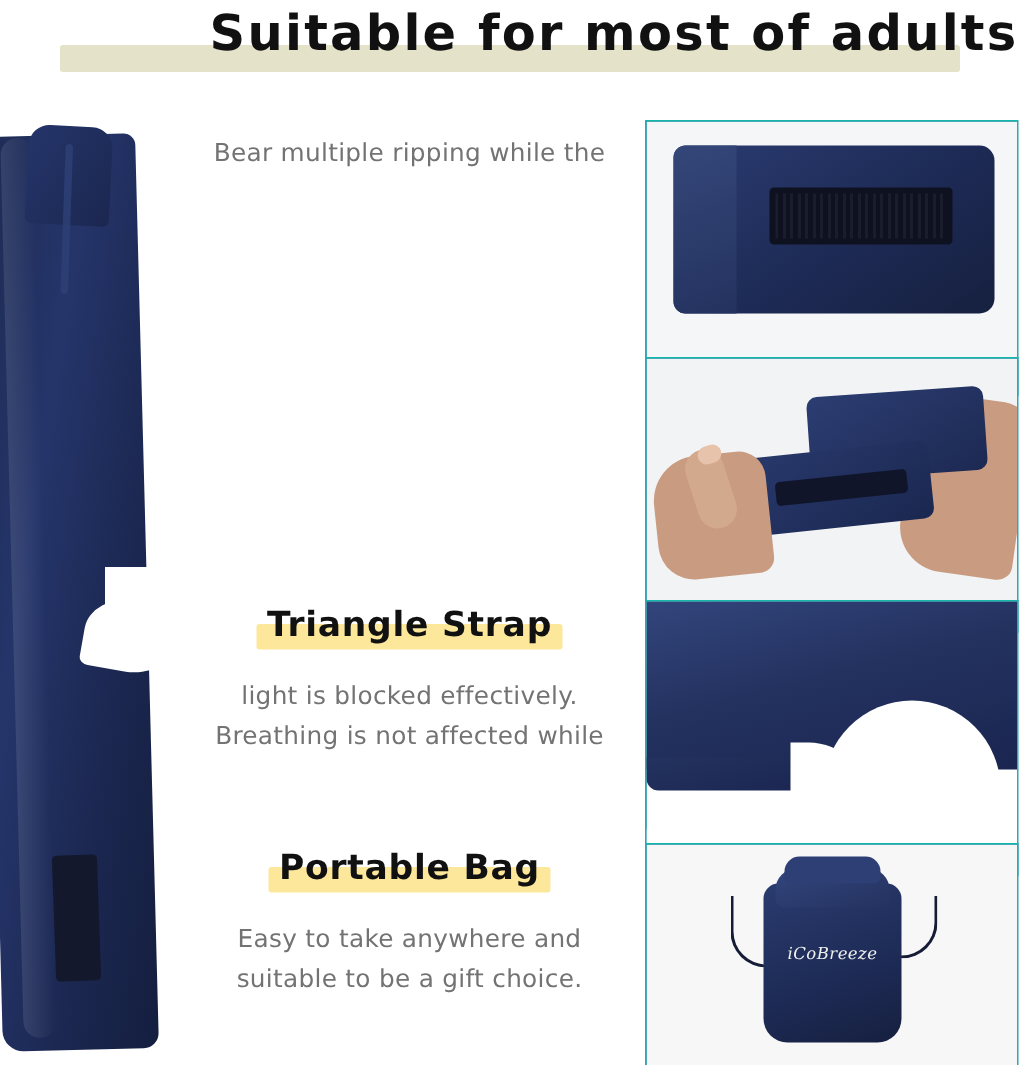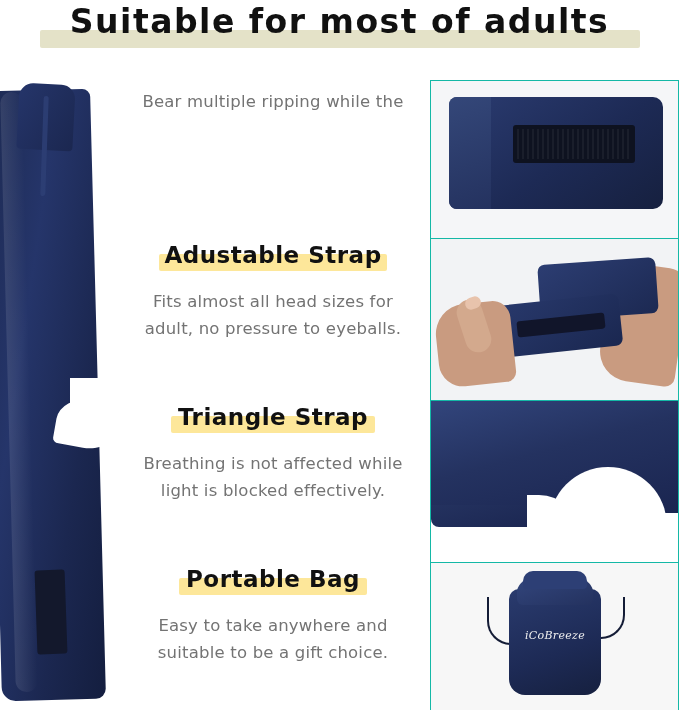--- a/index.html
+++ b/index.html
@@ -30,21 +30,21 @@
     width: 600px;
     height: 18px;
     background: #e4e2c8;
     border-radius: 2px;
   }
   .header-title {
     position: absolute;
     left: 0;
     top: 0;
     width: 679px;
-    text-align: center;
+    text-align: right;
     font-family: "DejaVu Sans", sans-serif;
     font-weight: bold;
     font-size: 33px;
     letter-spacing: 1.5px;
     color: #111111;
     line-height: 44px;
     white-space: nowrap;
   }
 
   
@@ -390,51 +390,41 @@
   <div class="photo">
     <div class="p1-bg"></div>
     <div class="p1-mask"></div>
     <div class="p1-fold"></div>
     <div class="p1-velcro"></div>
     <div class="p1-shadow"></div>
   </div>
 </div>
 
 <div class="feature r2">
-  <div class="feature-text">
-    <div class="feature-heading-wrap">
-      <div class="feature-heading-hl" style="width:228px"></div>
-      <div class="feature-heading">Adustable Strap</div>
-    </div>
-    <div class="feature-lines">
-      <div class="feature-line">Fits almost all head sizes for</div>
-      <div class="feature-line">adult, no pressure to eyeballs.</div>
-    </div>
-  </div>
   <div class="photo">
     <div class="p2-bg"></div>
     <div class="p2-hand-r"></div>
     <div class="p2-mask-back"></div>
     <div class="p2-mask-front"></div>
     <div class="p2-strap"></div>
     <div class="p2-hand-l"></div>
     <div class="p2-finger"></div>
     <div class="p2-nail"></div>
   </div>
 </div>
 
 <div class="feature r3">
   <div class="feature-text">
     <div class="feature-heading-wrap">
       <div class="feature-heading-hl" style="width:204px"></div>
       <div class="feature-heading">Triangle Strap</div>
     </div>
     <div class="feature-lines">
+      <div class="feature-line">light is blocked effectively.</div>
       <div class="feature-line">Breathing is not affected while</div>
-      <div class="feature-line">light is blocked effectively.</div>
     </div>
   </div>
   <div class="photo">
     <div class="p3-bg"></div>
     <div class="p3-mask"></div>
     <div class="p3-lower"></div>
     <div class="p3-cut"></div>
     <div class="p3-cut2"></div>
     <div class="p3-base"></div>
   </div>

